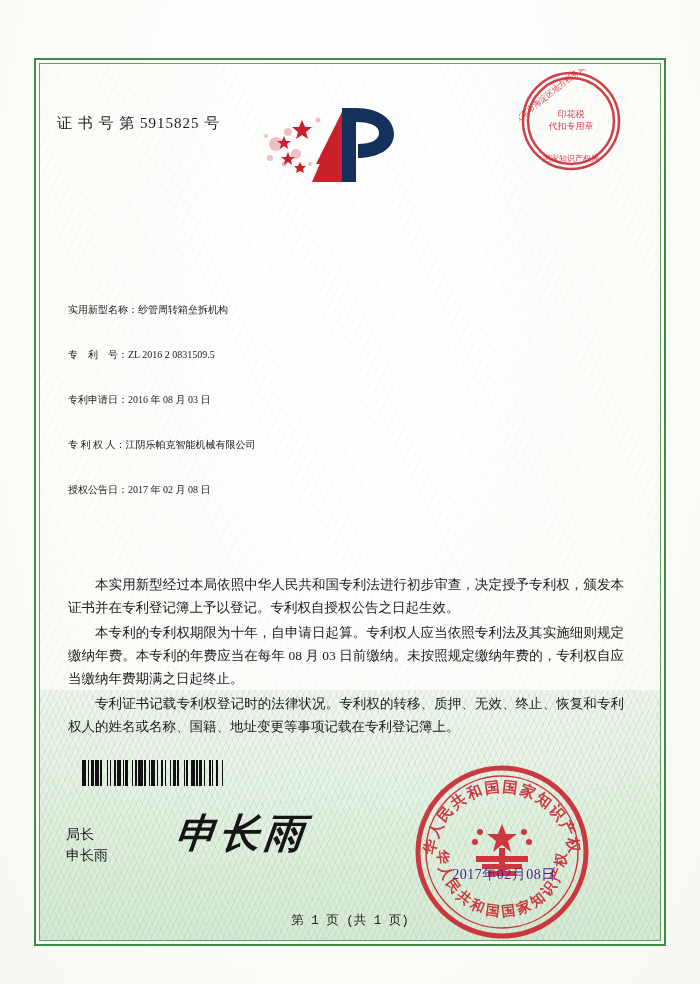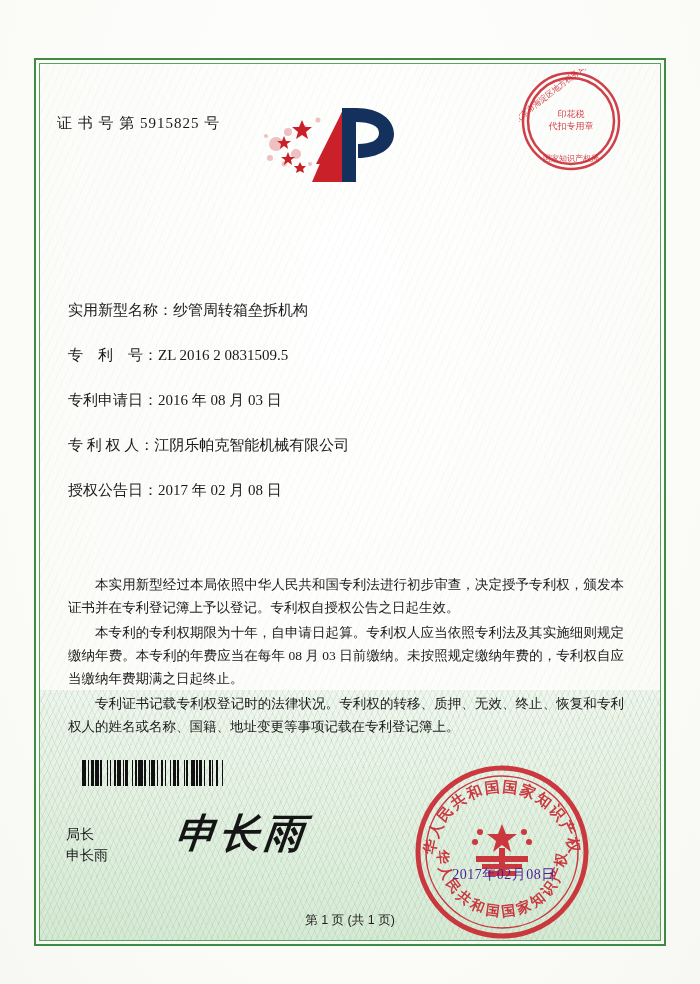--- a/index.html
+++ b/index.html
@@ -111,21 +111,21 @@
   }
 
   
   .fields {
     position: absolute;
     left: 68px;
     top: 300px;
     width: 560px;
   }
   .field-row {
-    font-size: 15px;
+    font-size: 10px;
     line-height: 20px;
     margin-bottom: 25px;
     white-space: nowrap;
     font-family: "Liberation Serif", serif;
   }
   .field-label {
     display: inline-block;
   }
   .field-value {
     display: inline-block;
@@ -212,21 +212,21 @@
   }
 
   
   .footer {
     position: absolute;
     left: 0;
     top: 912px;
     width: 700px;
     text-align: center;
     font-size: 12.5px;
-    font-family: Liberation Sans, sans-serif;
+    font-family: Liberation Mono, monospace;
     color: #222;
   }
 
   
   .splatter {
     position: absolute;
     left: 258px;
     top: 106px;
     width: 150px;
     height: 80px;

